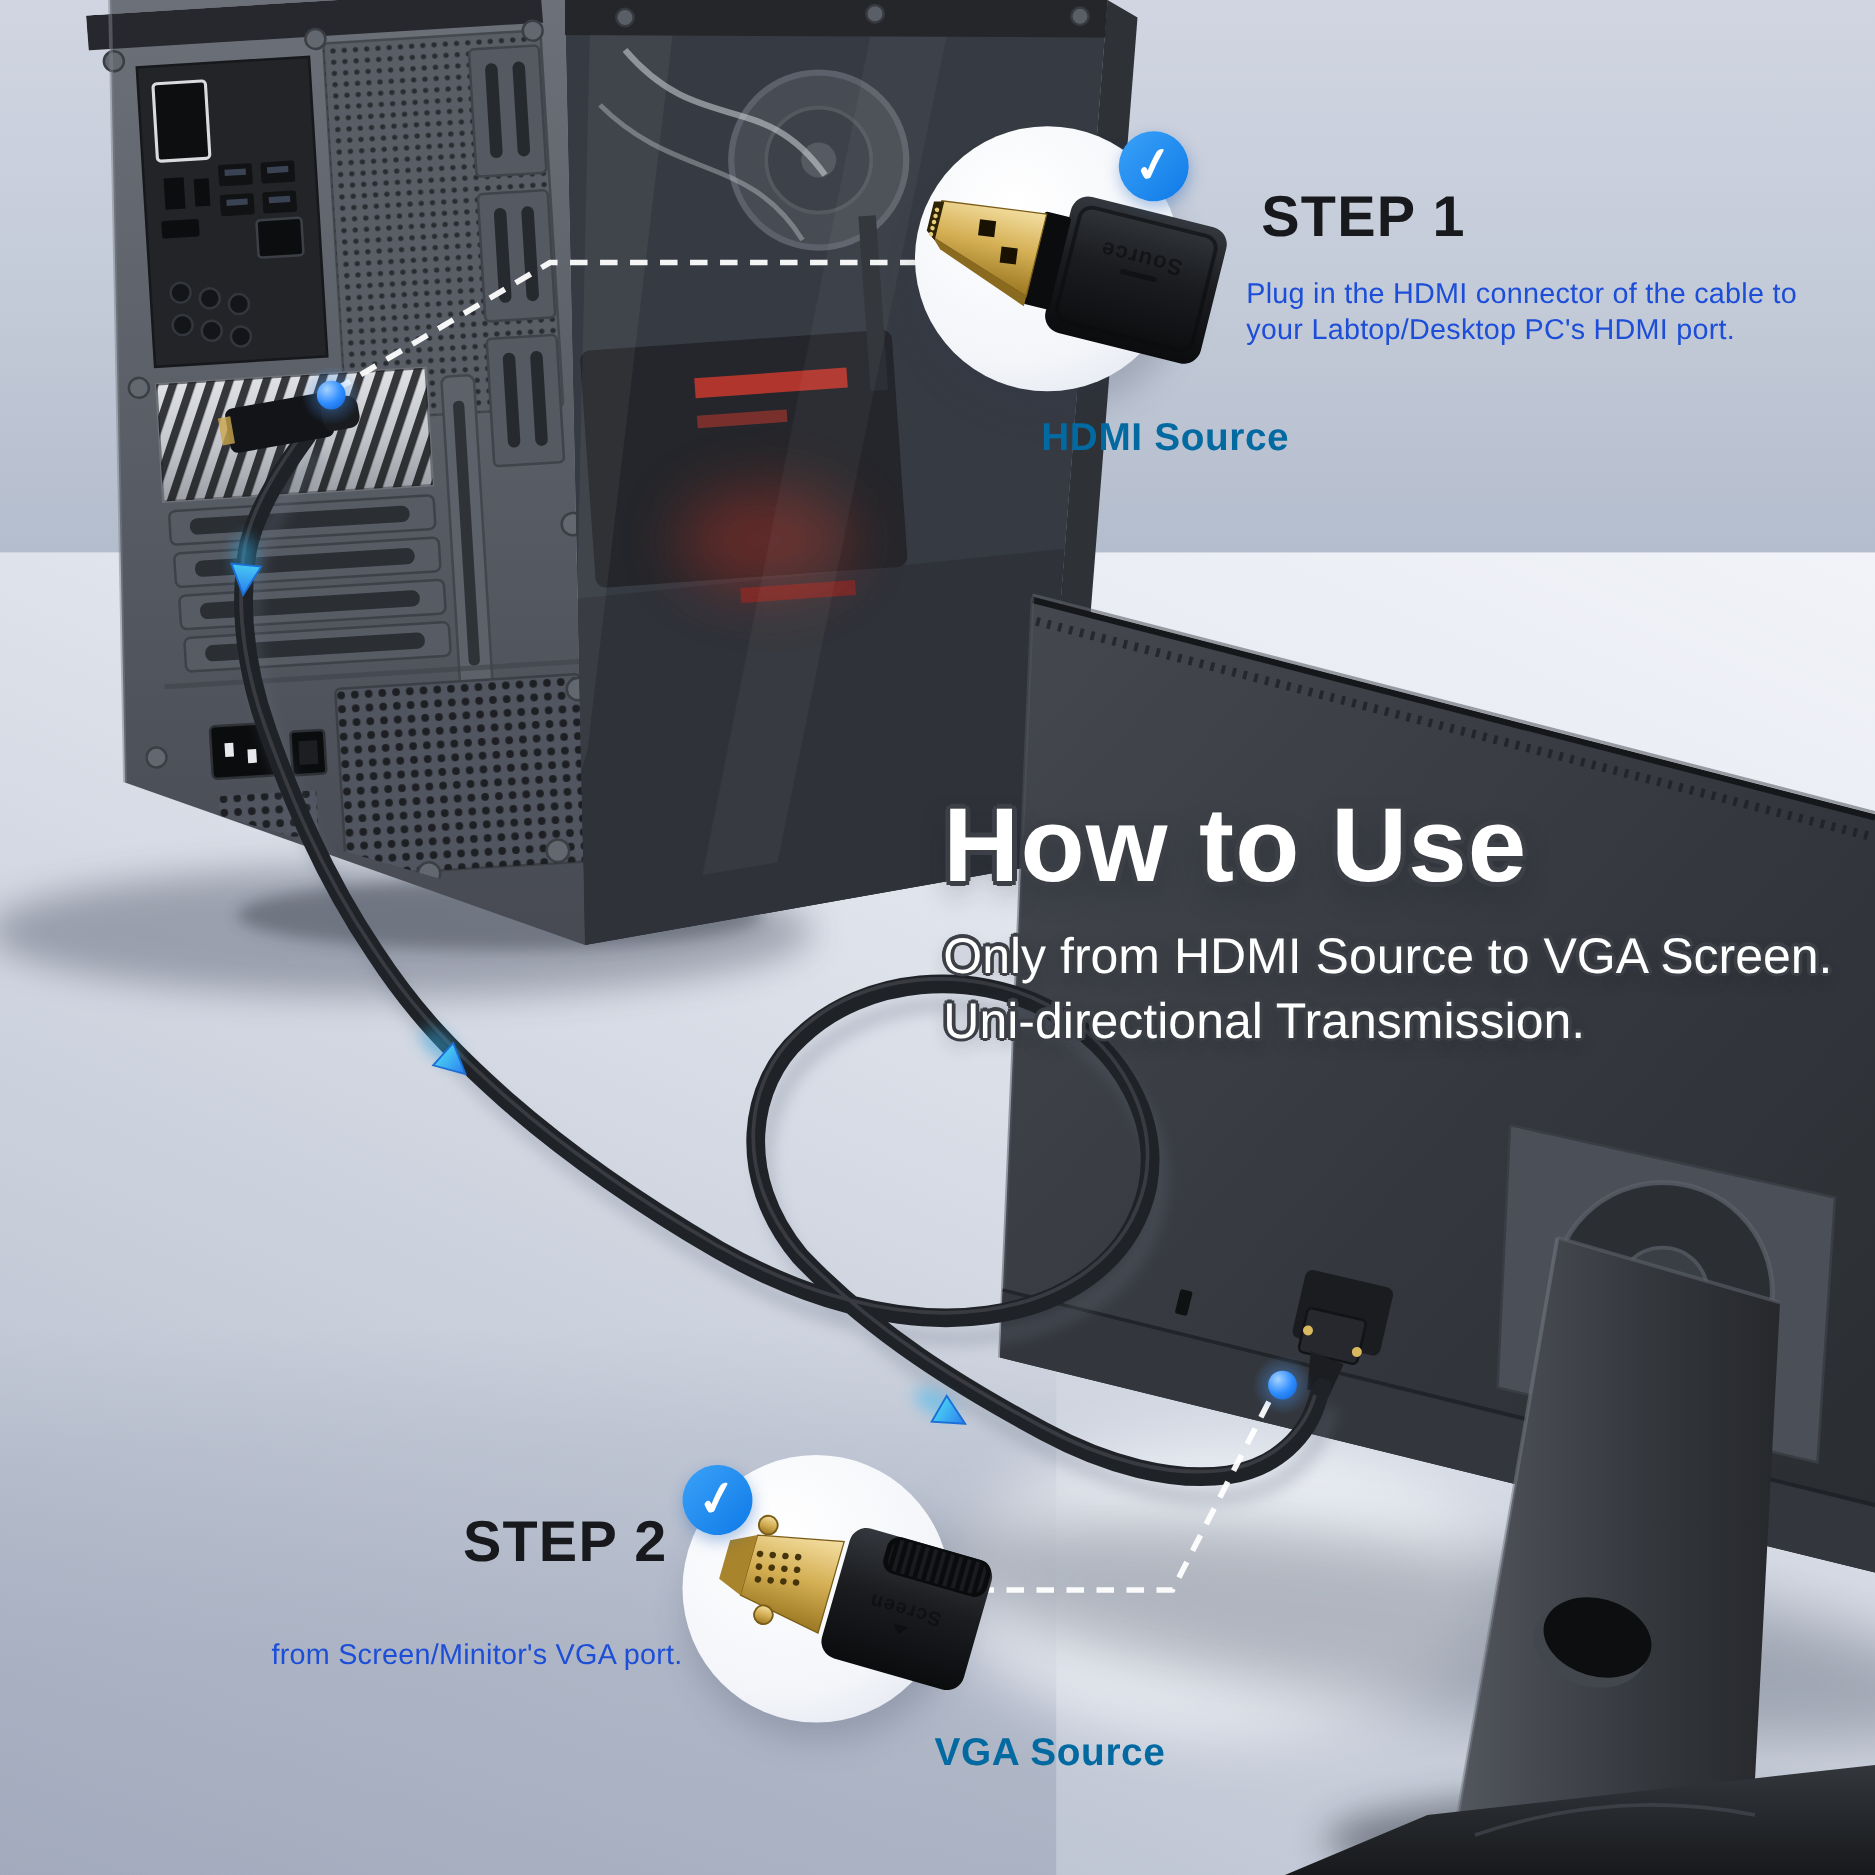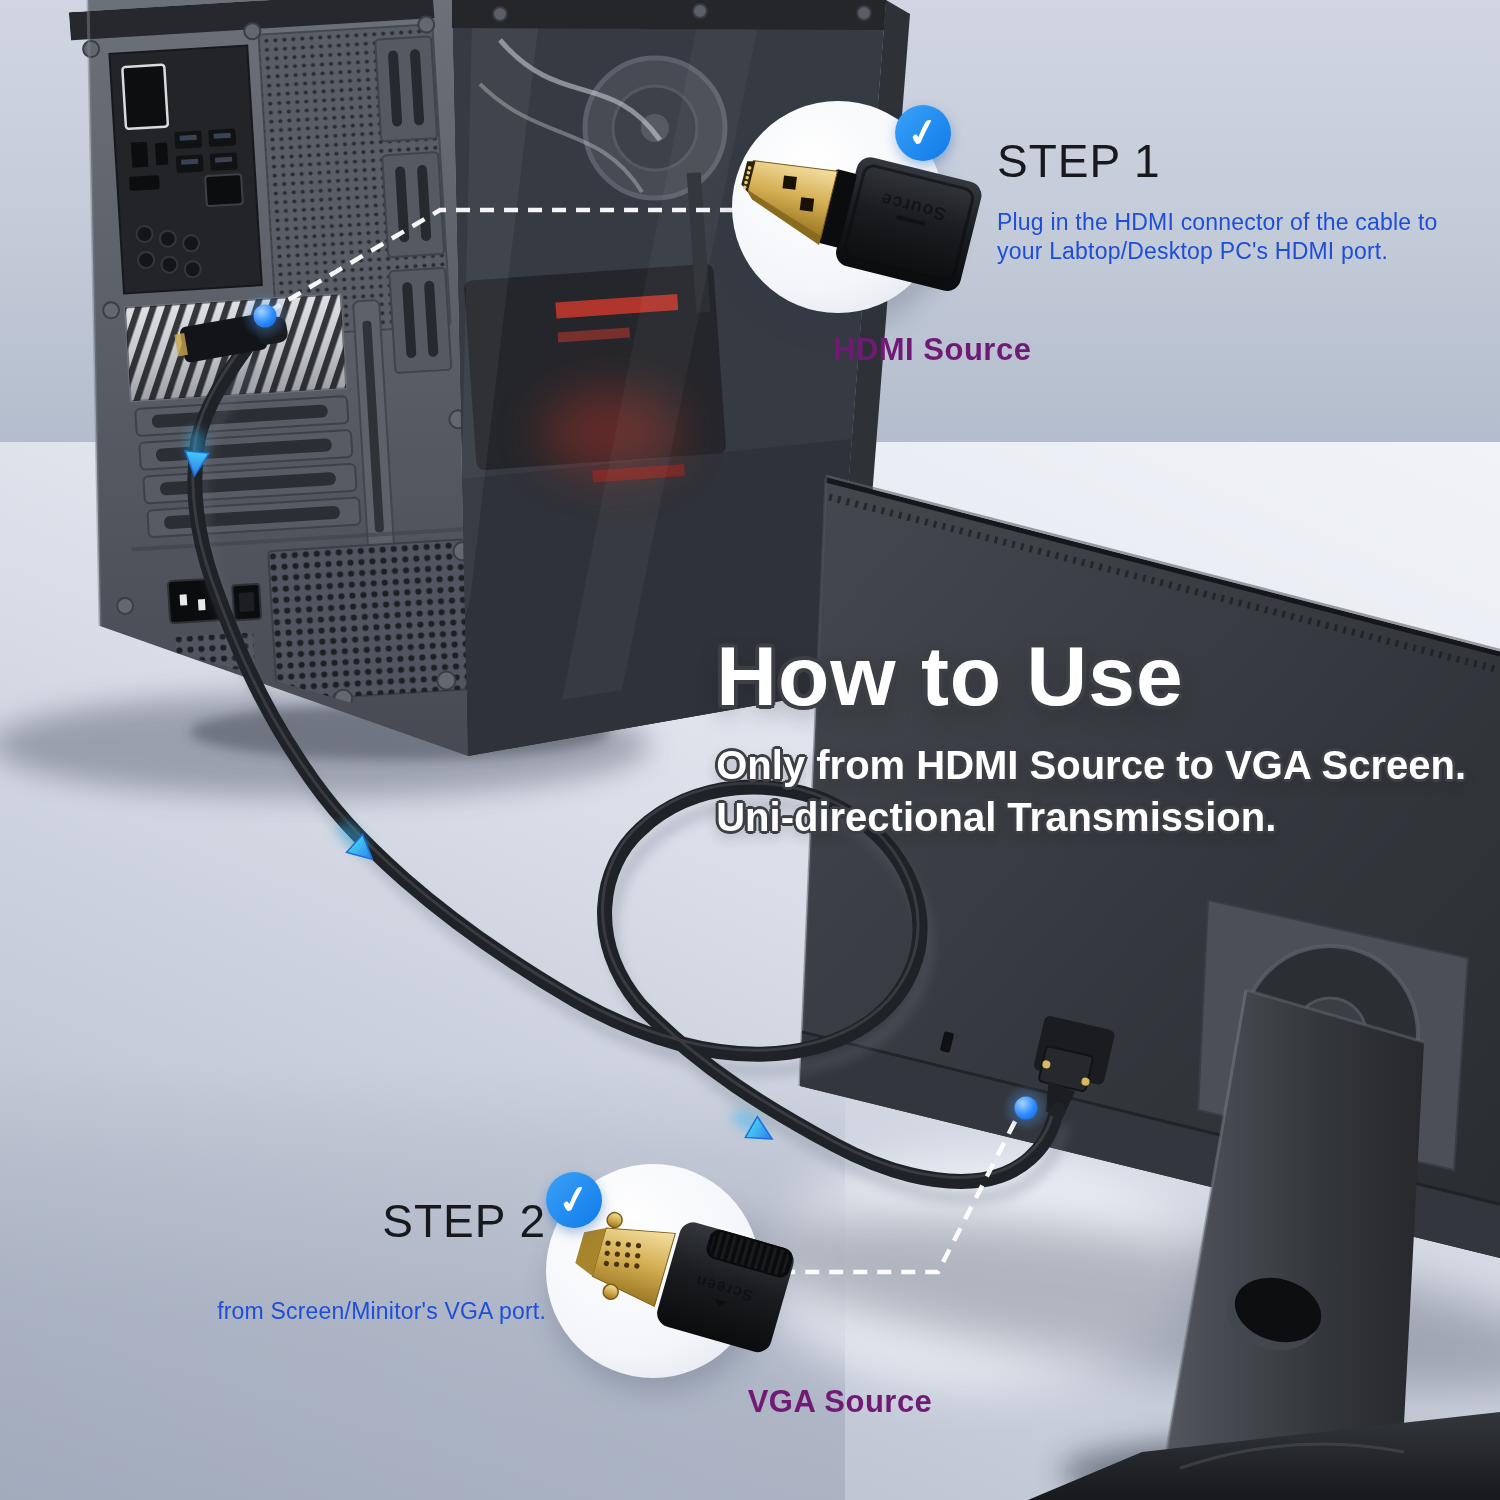--- a/index.html
+++ b/index.html
@@ -10,35 +10,35 @@
   
   .bg-wall{position:absolute;left:0;top:0;width:1500px;height:442px;
     background:linear-gradient(180deg,#d0d5e1 0%,#c6cdda 45%,#b4bdcd 100%);}
   .bg-floor{position:absolute;left:0;top:442px;width:1500px;height:1058px;
     background:linear-gradient(203deg,#f1f3f8 0%,#e6e9f1 28%,#cdd3de 60%,#b0b8c8 100%);}
   .bg-floor-shade{position:absolute;left:0;top:1062px;width:845px;height:438px;
     background:linear-gradient(180deg,rgba(173,181,198,0) 0%,rgba(150,158,178,.22) 22%,rgba(139,148,170,.34) 60%,rgba(139,148,170,.38) 100%);}
   .scene{position:absolute;left:0;top:0;}
   
   .step-block{position:absolute;color:#17191d;}
-  .step-block h2{margin:0;font-size:46px;font-weight:400;letter-spacing:1px;color:#17191d;}
+  .step-block h2{margin:12px;font-size:46px;font-weight:700;letter-spacing:1px;color:#17191d;}
   .step-block p{margin:20px 0 0 0;font-size:23px;line-height:29px;color:#1d4ed8;letter-spacing:.2px;}
   .step1-block{left:997px;top:134px;width:480px;}
   .step2-block{left:66px;top:1194px;width:480px;text-align:right;}
-  .callout-label{position:absolute;font-size:31px;font-weight:700;color:#701a75;letter-spacing:.5px;}
+  .callout-label{position:absolute;font-size:31px;font-weight:700;color:#0369a1;letter-spacing:.5px;}
   .hdmi-label{left:833px;top:332px;}
   .vga-label{left:660px;top:1384px;width:360px;text-align:center;}
   .hero{position:absolute;right:34px;top:628px;text-align:left;color:#fff;}
   .hero h1{
     margin:0;font-size:84px;font-weight:700;letter-spacing:1px;
     text-shadow:4px 0 0 #3c4046,-4px 0 0 #3c4046,0 4px 0 #3c4046,0 -4px 0 #3c4046,
       3px 3px 0 #3c4046,-3px 3px 0 #3c4046,3px -3px 0 #3c4046,-3px -3px 0 #3c4046,
       0 10px 22px rgba(25,30,40,.35);}
   .hero p{
-    margin:14px 0 0 0;font-size:40px;line-height:52px;font-weight:700;
+    margin:14px 0 0 0;font-size:40px;line-height:52px;font-weight:400;
     text-shadow:3px 0 0 #3c4046,-3px 0 0 #3c4046,0 3px 0 #3c4046,0 -3px 0 #3c4046,
       2px 2px 0 #3c4046,-2px 2px 0 #3c4046,2px -2px 0 #3c4046,-2px -2px 0 #3c4046,
       0 6px 14px rgba(25,30,40,.3);}
   
   .badge{position:absolute;width:56px;height:56px;border-radius:50%;
     background:linear-gradient(145deg,#3aa2f8,#0f7ae8);
     display:flex;align-items:center;justify-content:center;
     box-shadow:0 5px 12px rgba(20,90,180,.35);transform:rotate(-10deg);}
   .badge span{color:#fff;font-size:38px;font-weight:700;line-height:1;}
   .badge-hdmi{left:895px;top:105px;}

